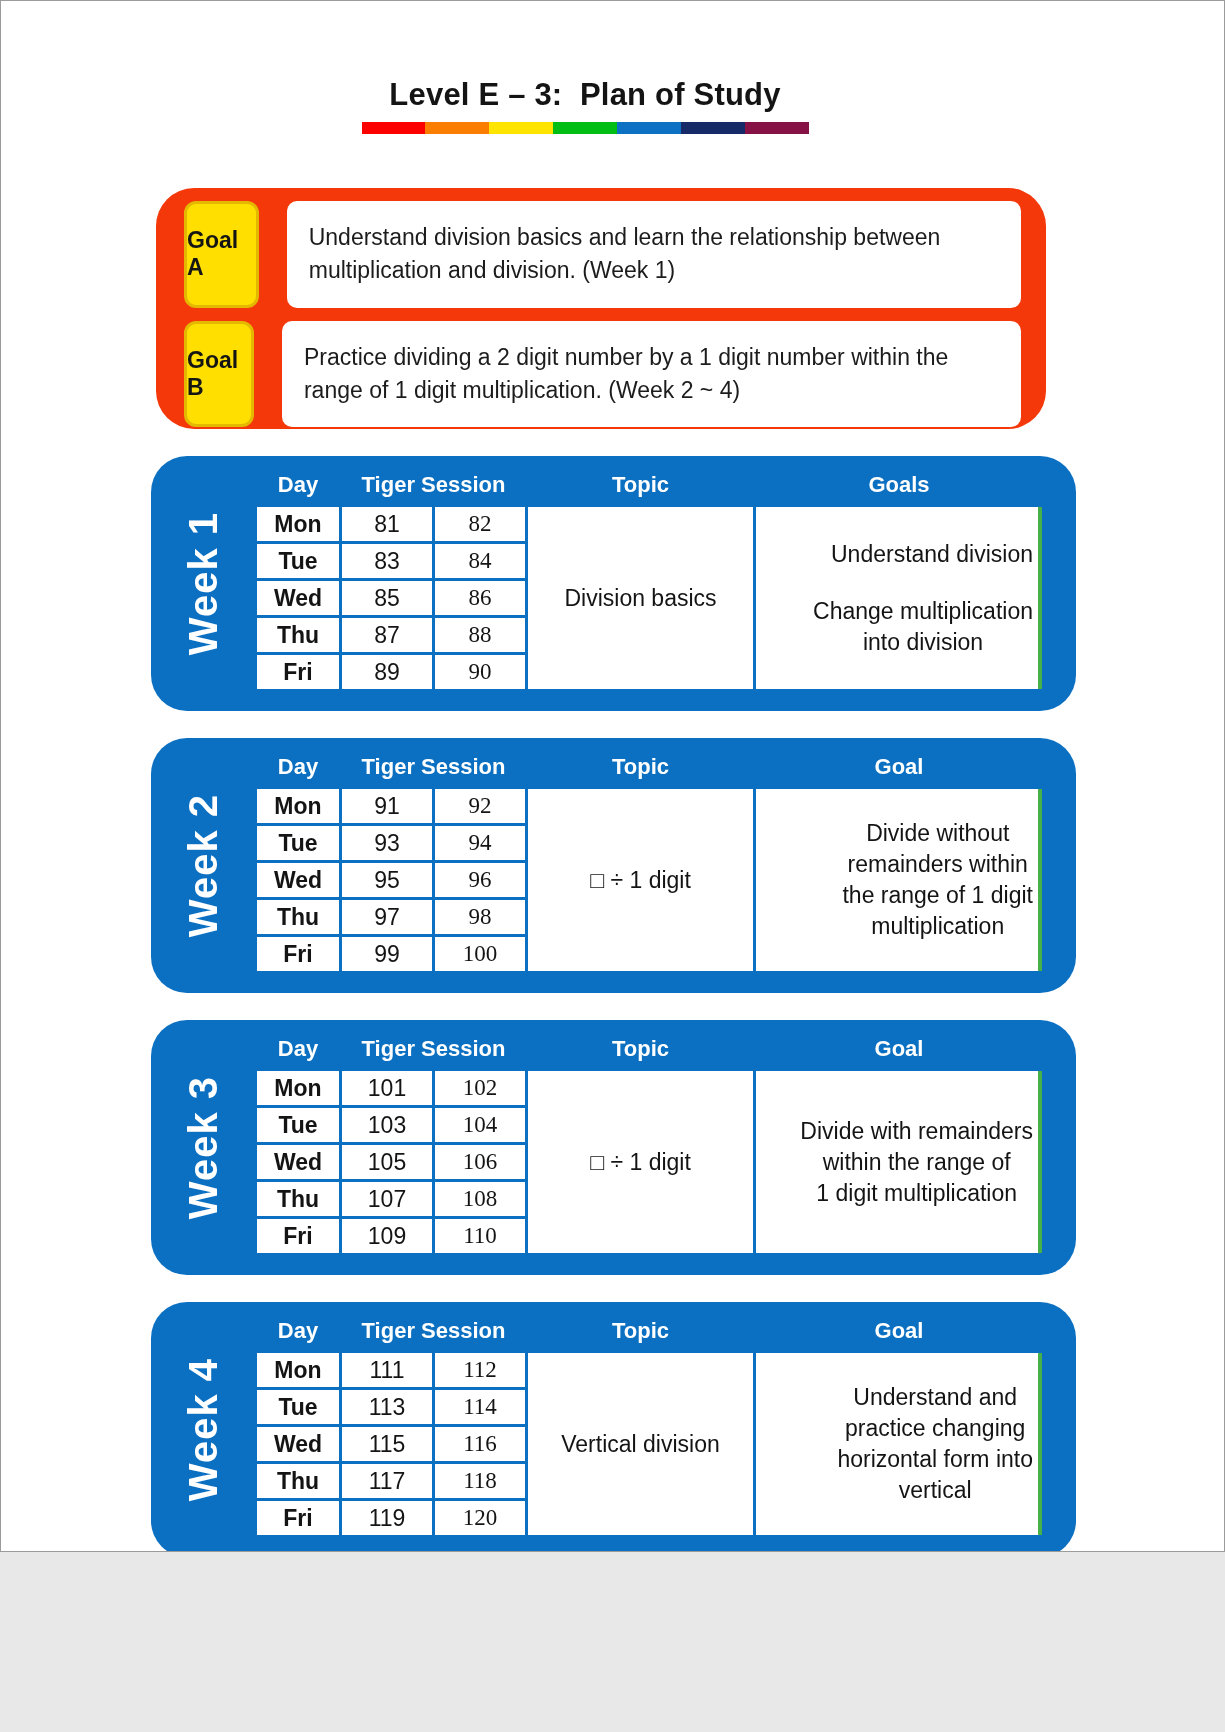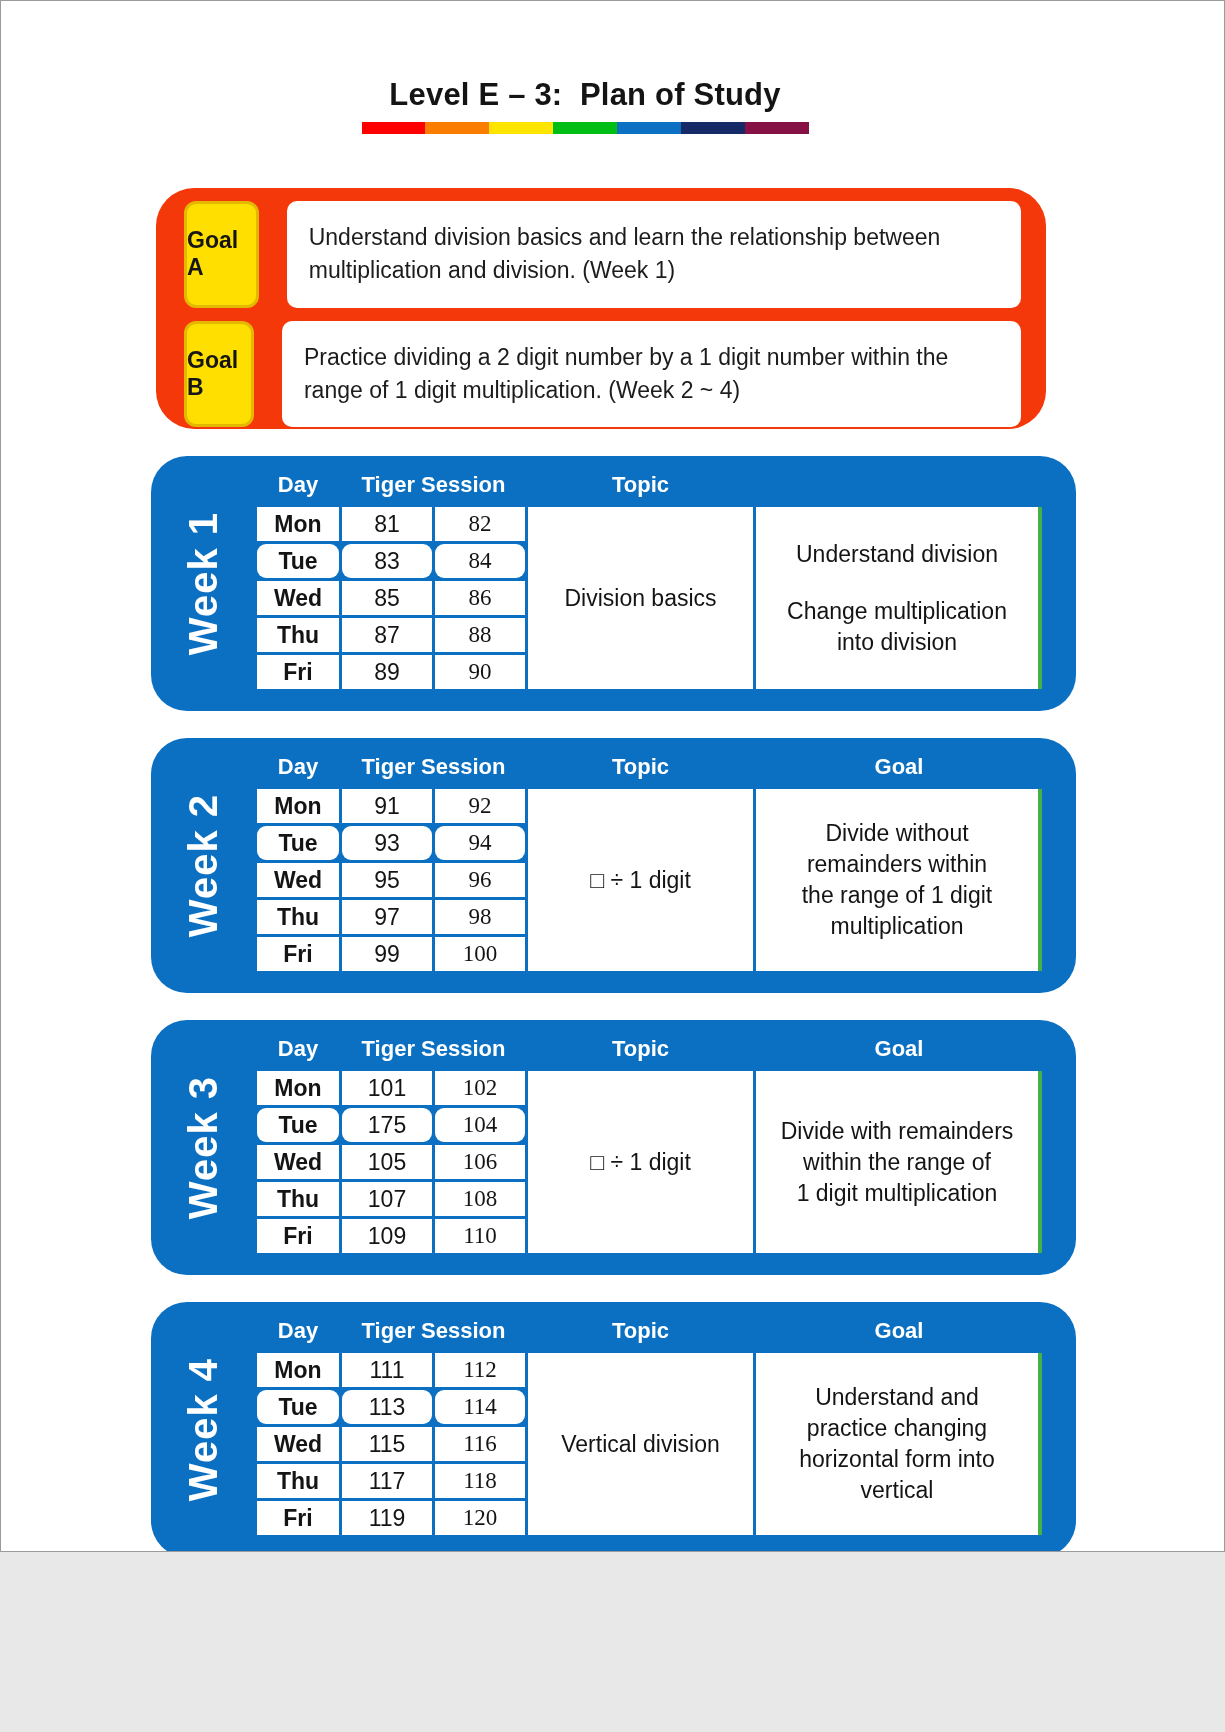--- a/index.html
+++ b/index.html
@@ -81,28 +81,29 @@
   .h-session { grid-column: 2 / span 2; grid-row: 1; }
   .h-topic   { grid-column: 4; grid-row: 1; }
   .h-goal    { grid-column: 5; grid-row: 1; }
   .cell {
     background: #ffffff;
     display: flex; align-items: center; justify-content: center;
     font-size: 23px; color: #141414;
   }
   .day  { font-weight: bold; }
   .c1 { grid-column: 1; } .c2 { grid-column: 2; } .c3 { grid-column: 3; font-family: Liberation Serif, serif; }
-  .r1 { grid-row: 2; } .r2 { grid-row: 3; border-radius: 9px; } .r3 { grid-row: 4; }
+  .r1 { grid-row: 2; } .r2 { grid-row: 3; } .r3 { grid-row: 4; }
   .r4 { grid-row: 5; } .r5 { grid-row: 6; }
   .topic-cell { grid-column: 4; grid-row: 2 / span 5; }
   .goal-cell  {
     grid-column: 5; grid-row: 2 / span 5;
     flex-direction: column; gap: 26px;
     border-right: 4px solid var(--accent-green, #46B049);
-    padding: 0 14px;
+    padding: 0 5px;
+    align-items: flex-end;
   }
   .goal-par { text-align: center; line-height: 31px; }
   
   .footer {
     margin: 62px 0 0 138px;
     display: flex; align-items: center; gap: 26px;
   }
   .page-num {
     width: 38px; height: 38px; border-radius: 50%;
     background: var(--table-blue, #0B70C2);
@@ -145,20 +146,21 @@
   </div>
 
   <section class="week">
     <div class="week-label">
         <span>Week 1</span>
       </div>
     <div class="week-table">
       <div class="hcell h-day">Day</div>
       <div class="hcell h-session">Tiger Session</div>
       <div class="hcell h-topic">Topic</div>
+      <div class="hcell h-goal">Goals</div>
       <div class="cell day c1 r1">Mon</div>
       <div class="cell c2 r1">81</div>
       <div class="cell c3 r1">82</div>
       <div class="cell day c1 r2">Tue</div>
       <div class="cell c2 r2">83</div>
       <div class="cell c3 r2">84</div>
       <div class="cell day c1 r3">Wed</div>
       <div class="cell c2 r3">85</div>
       <div class="cell c3 r3">86</div>
       <div class="cell day c1 r4">Thu</div>
@@ -222,21 +224,21 @@
       </div>
     <div class="week-table">
       <div class="hcell h-day">Day</div>
       <div class="hcell h-session">Tiger Session</div>
       <div class="hcell h-topic">Topic</div>
       <div class="hcell h-goal">Goal</div>
       <div class="cell day c1 r1">Mon</div>
       <div class="cell c2 r1">101</div>
       <div class="cell c3 r1">102</div>
       <div class="cell day c1 r2">Tue</div>
-      <div class="cell c2 r2">175</div>
+      <div class="cell c2 r2">103</div>
       <div class="cell c3 r2">104</div>
       <div class="cell day c1 r3">Wed</div>
       <div class="cell c2 r3">105</div>
       <div class="cell c3 r3">106</div>
       <div class="cell day c1 r4">Thu</div>
       <div class="cell c2 r4">107</div>
       <div class="cell c3 r4">108</div>
       <div class="cell day c1 r5">Fri</div>
       <div class="cell c2 r5">109</div>
       <div class="cell c3 r5">110</div>

